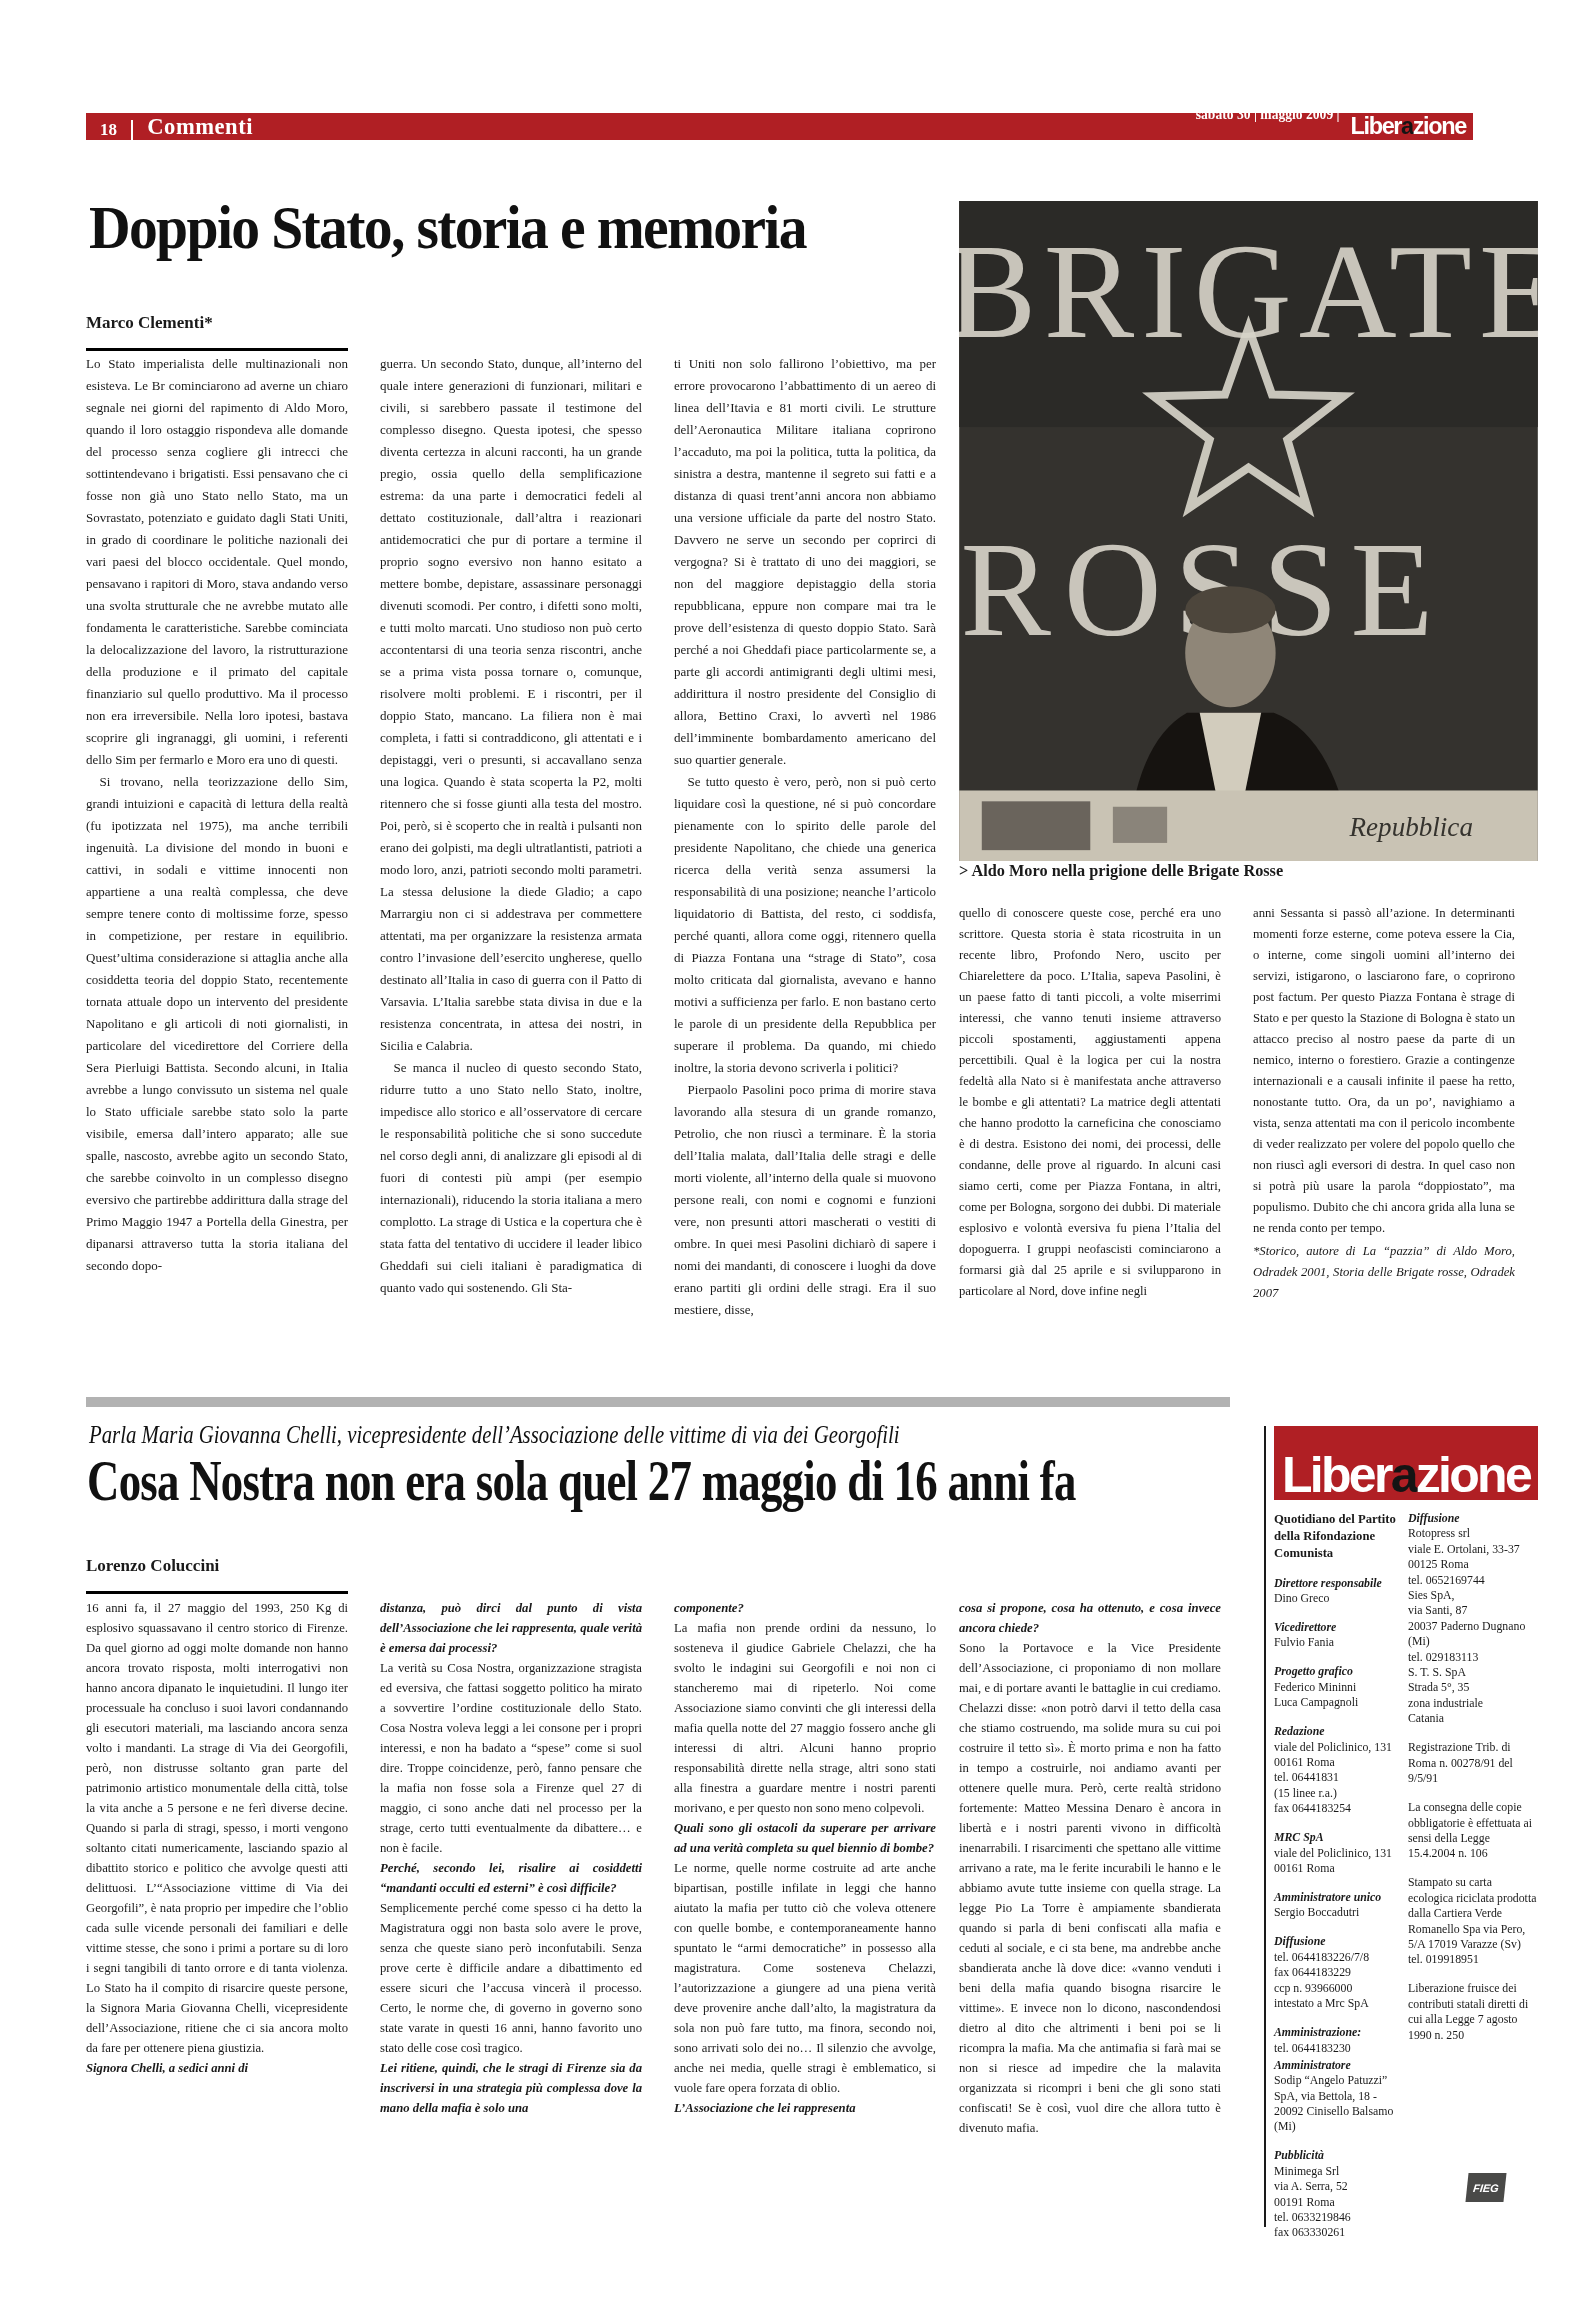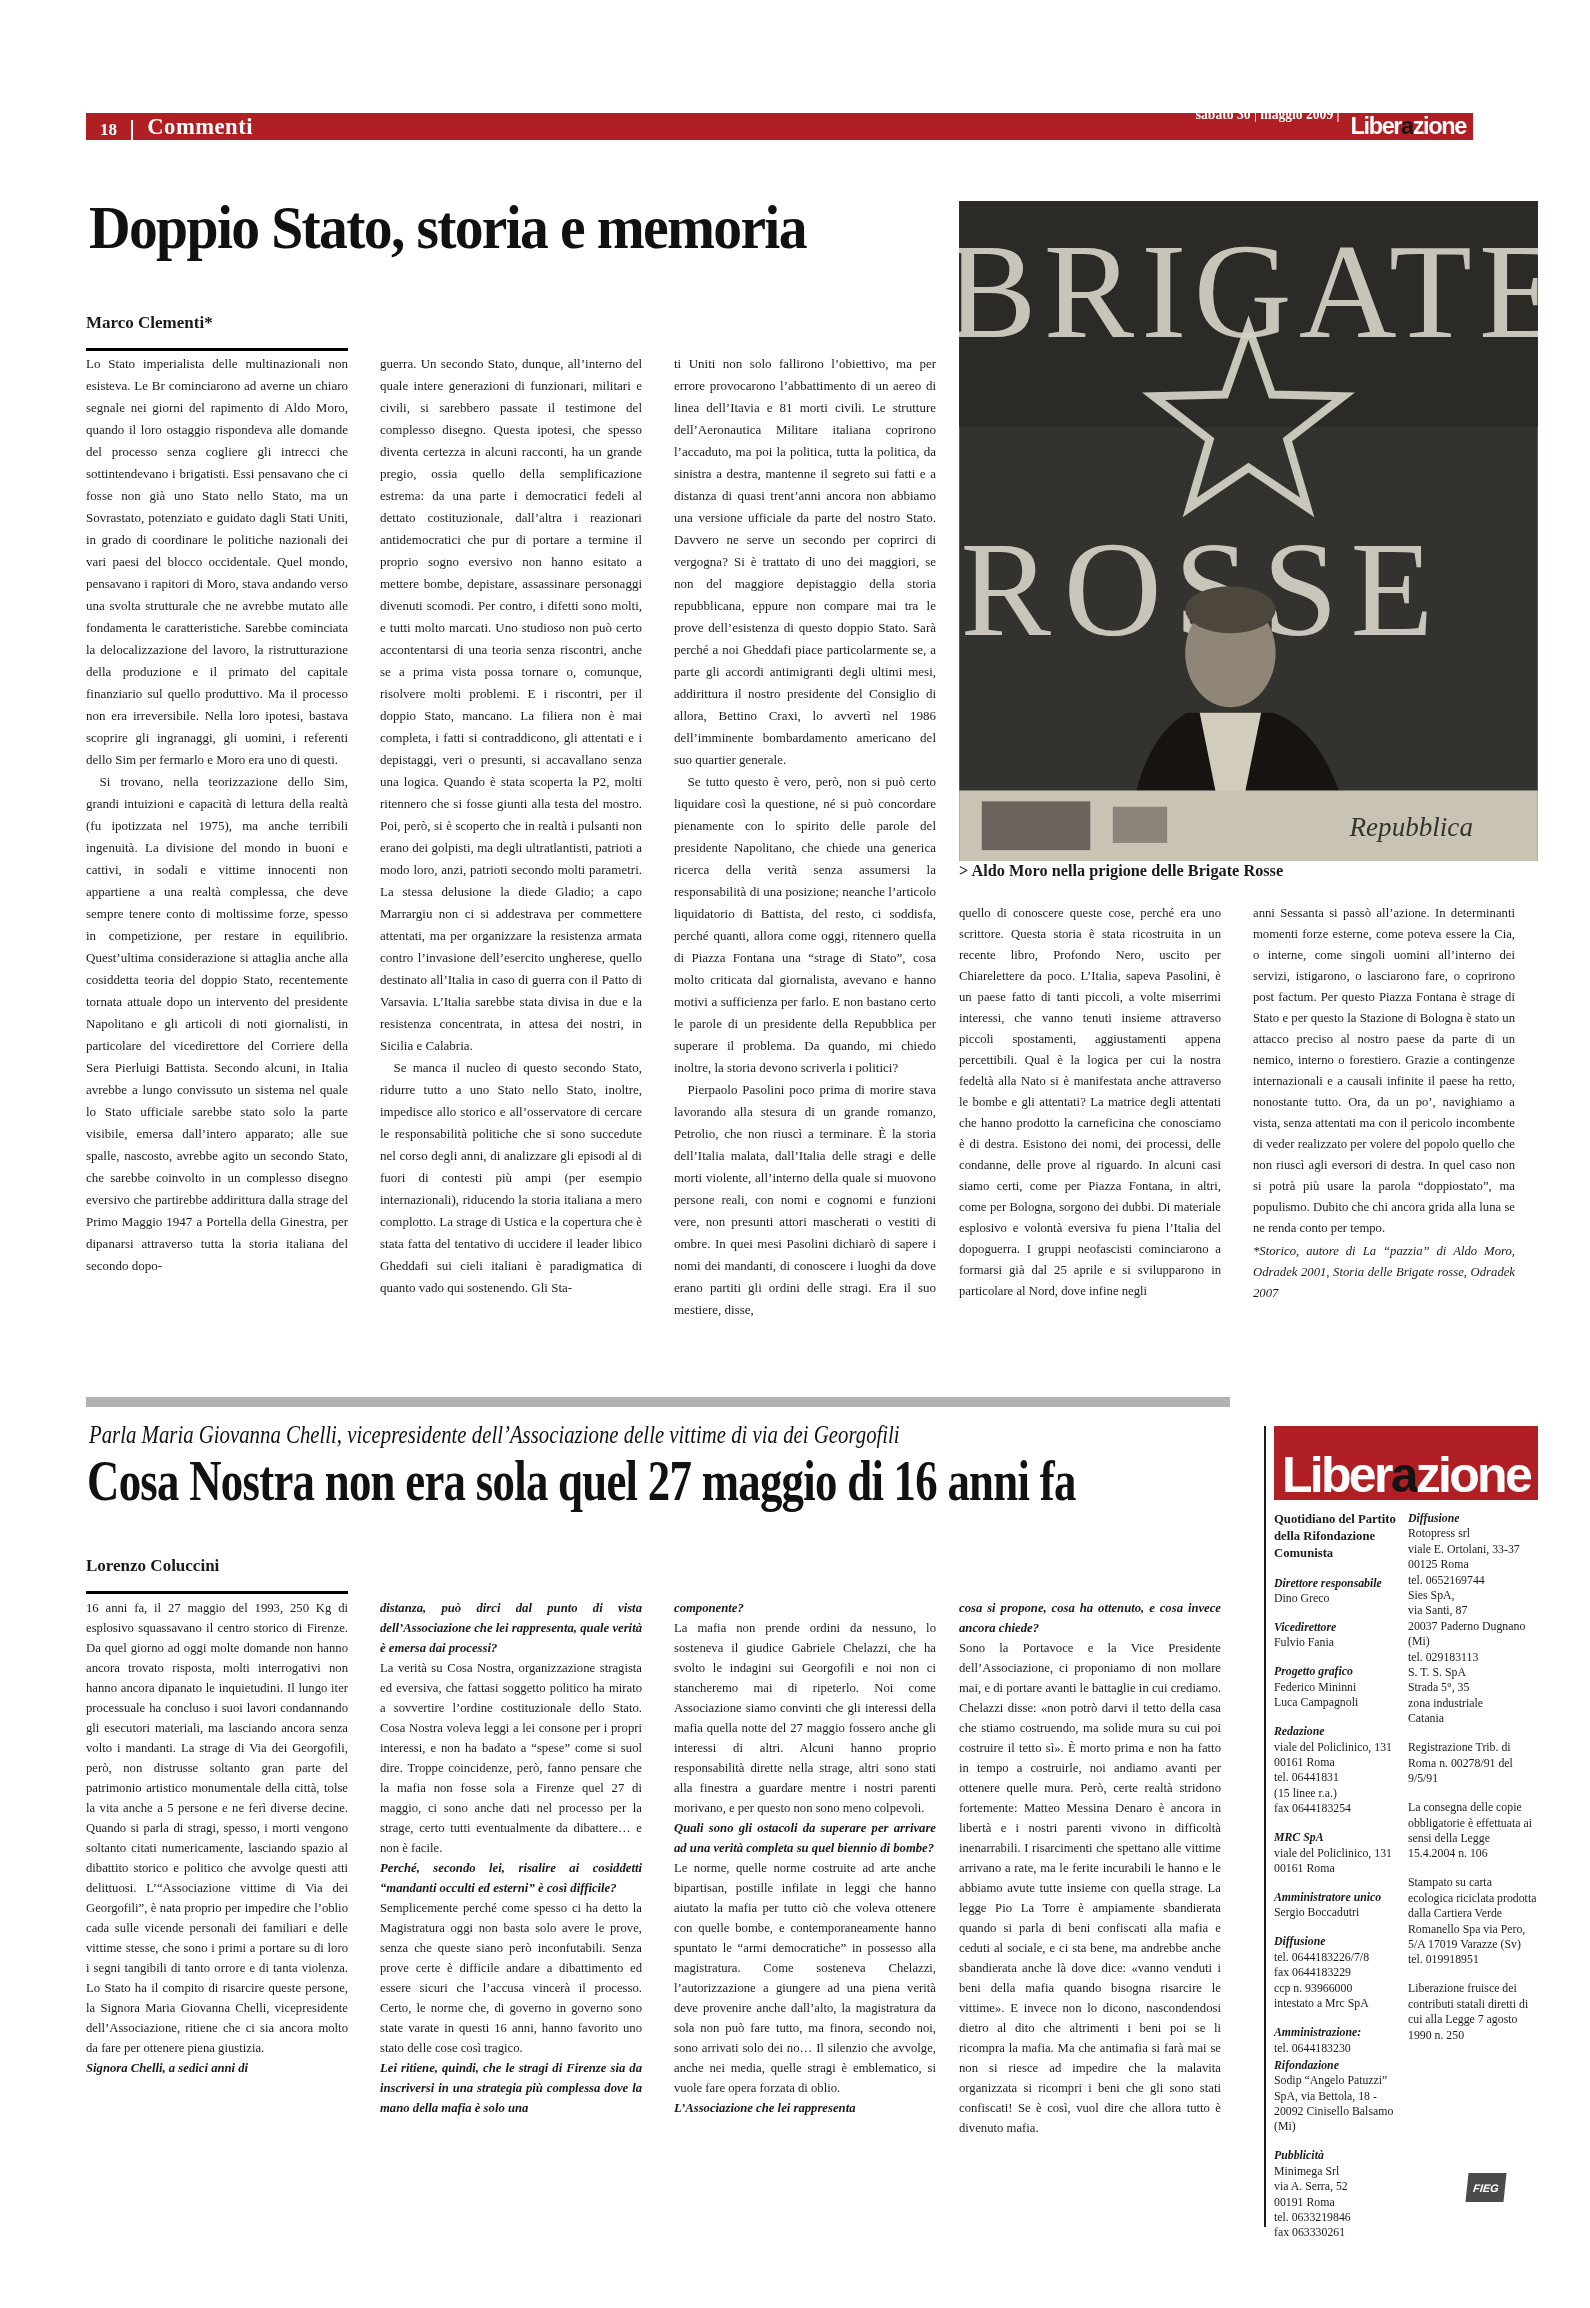--- a/index.html
+++ b/index.html
@@ -215,21 +215,21 @@
       <div class="sb-text">tel. 0644183226/7/8
 fax 0644183229
 ccp n. 93966000
 intestato a Mrc SpA</div>
     </div>
       <div class="sb-block tight">
       <div class="sb-label">Amministrazione:</div>
       <div class="sb-text">tel. 0644183230</div>
     </div>
       <div class="sb-block">
-      <div class="sb-label">Rifondazione</div>
+      <div class="sb-label">Amministratore</div>
       <div class="sb-text">Sodip “Angelo Patuzzi” SpA, via Bettola, 18 - 20092 Cinisello Balsamo (Mi)</div>
     </div>
       <div class="sb-block">
       <div class="sb-label">Pubblicità</div>
       <div class="sb-text">Minimega Srl
 via A. Serra, 52
 00191 Roma
 tel. 0633219846
 fax 063330261</div>
     </div>

